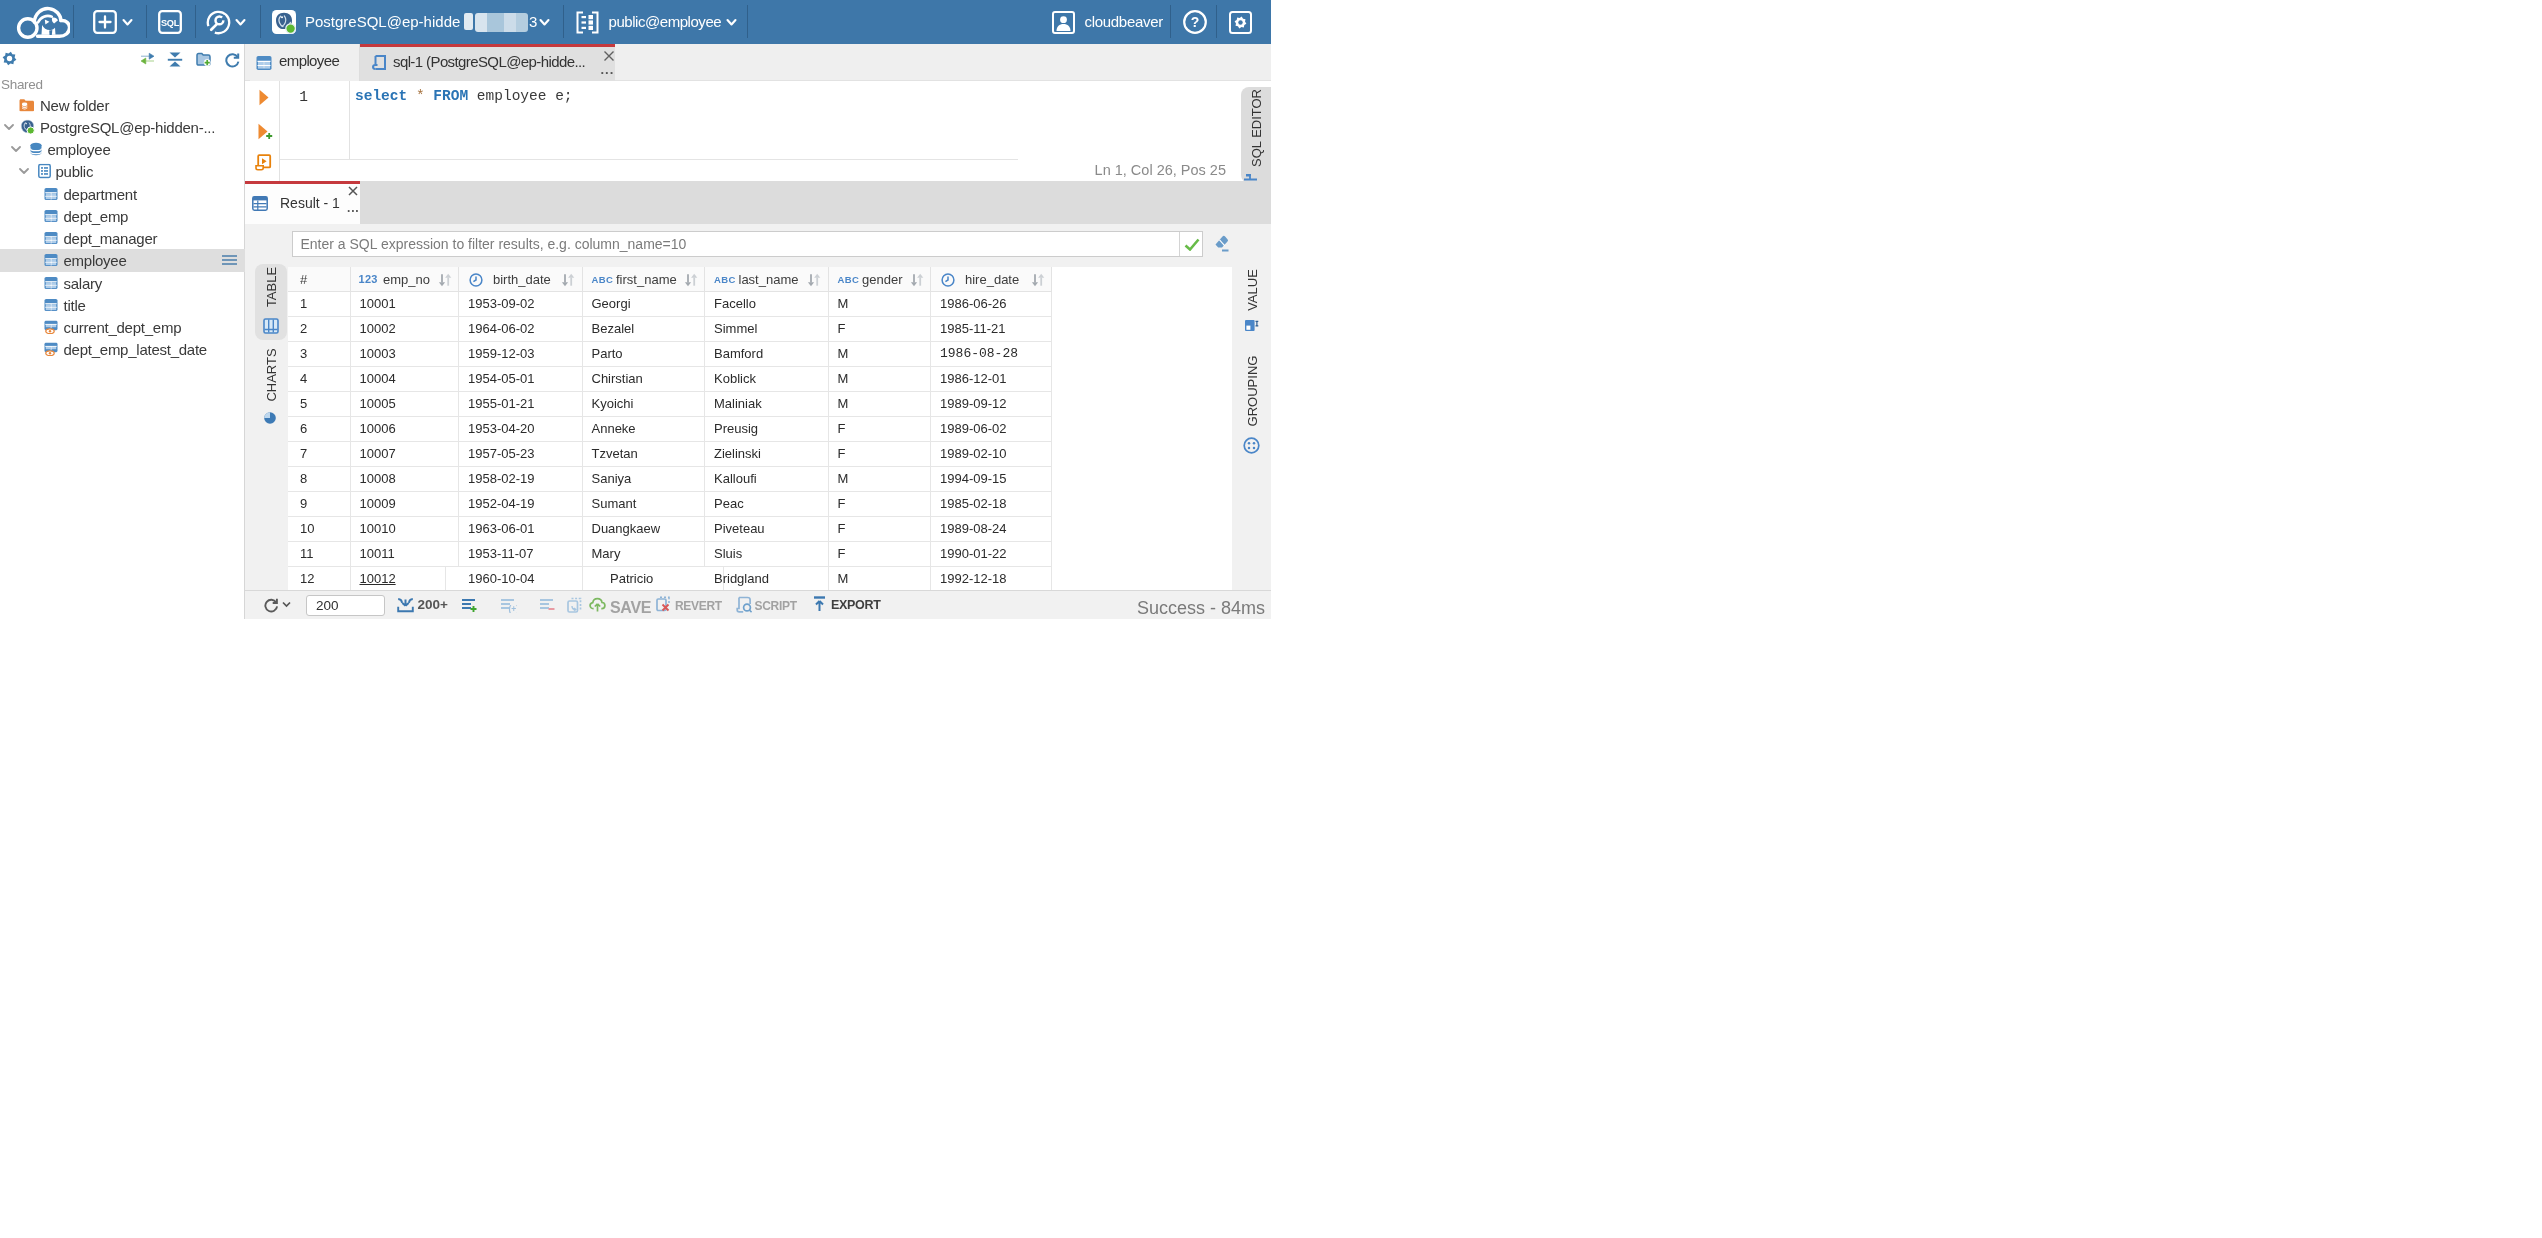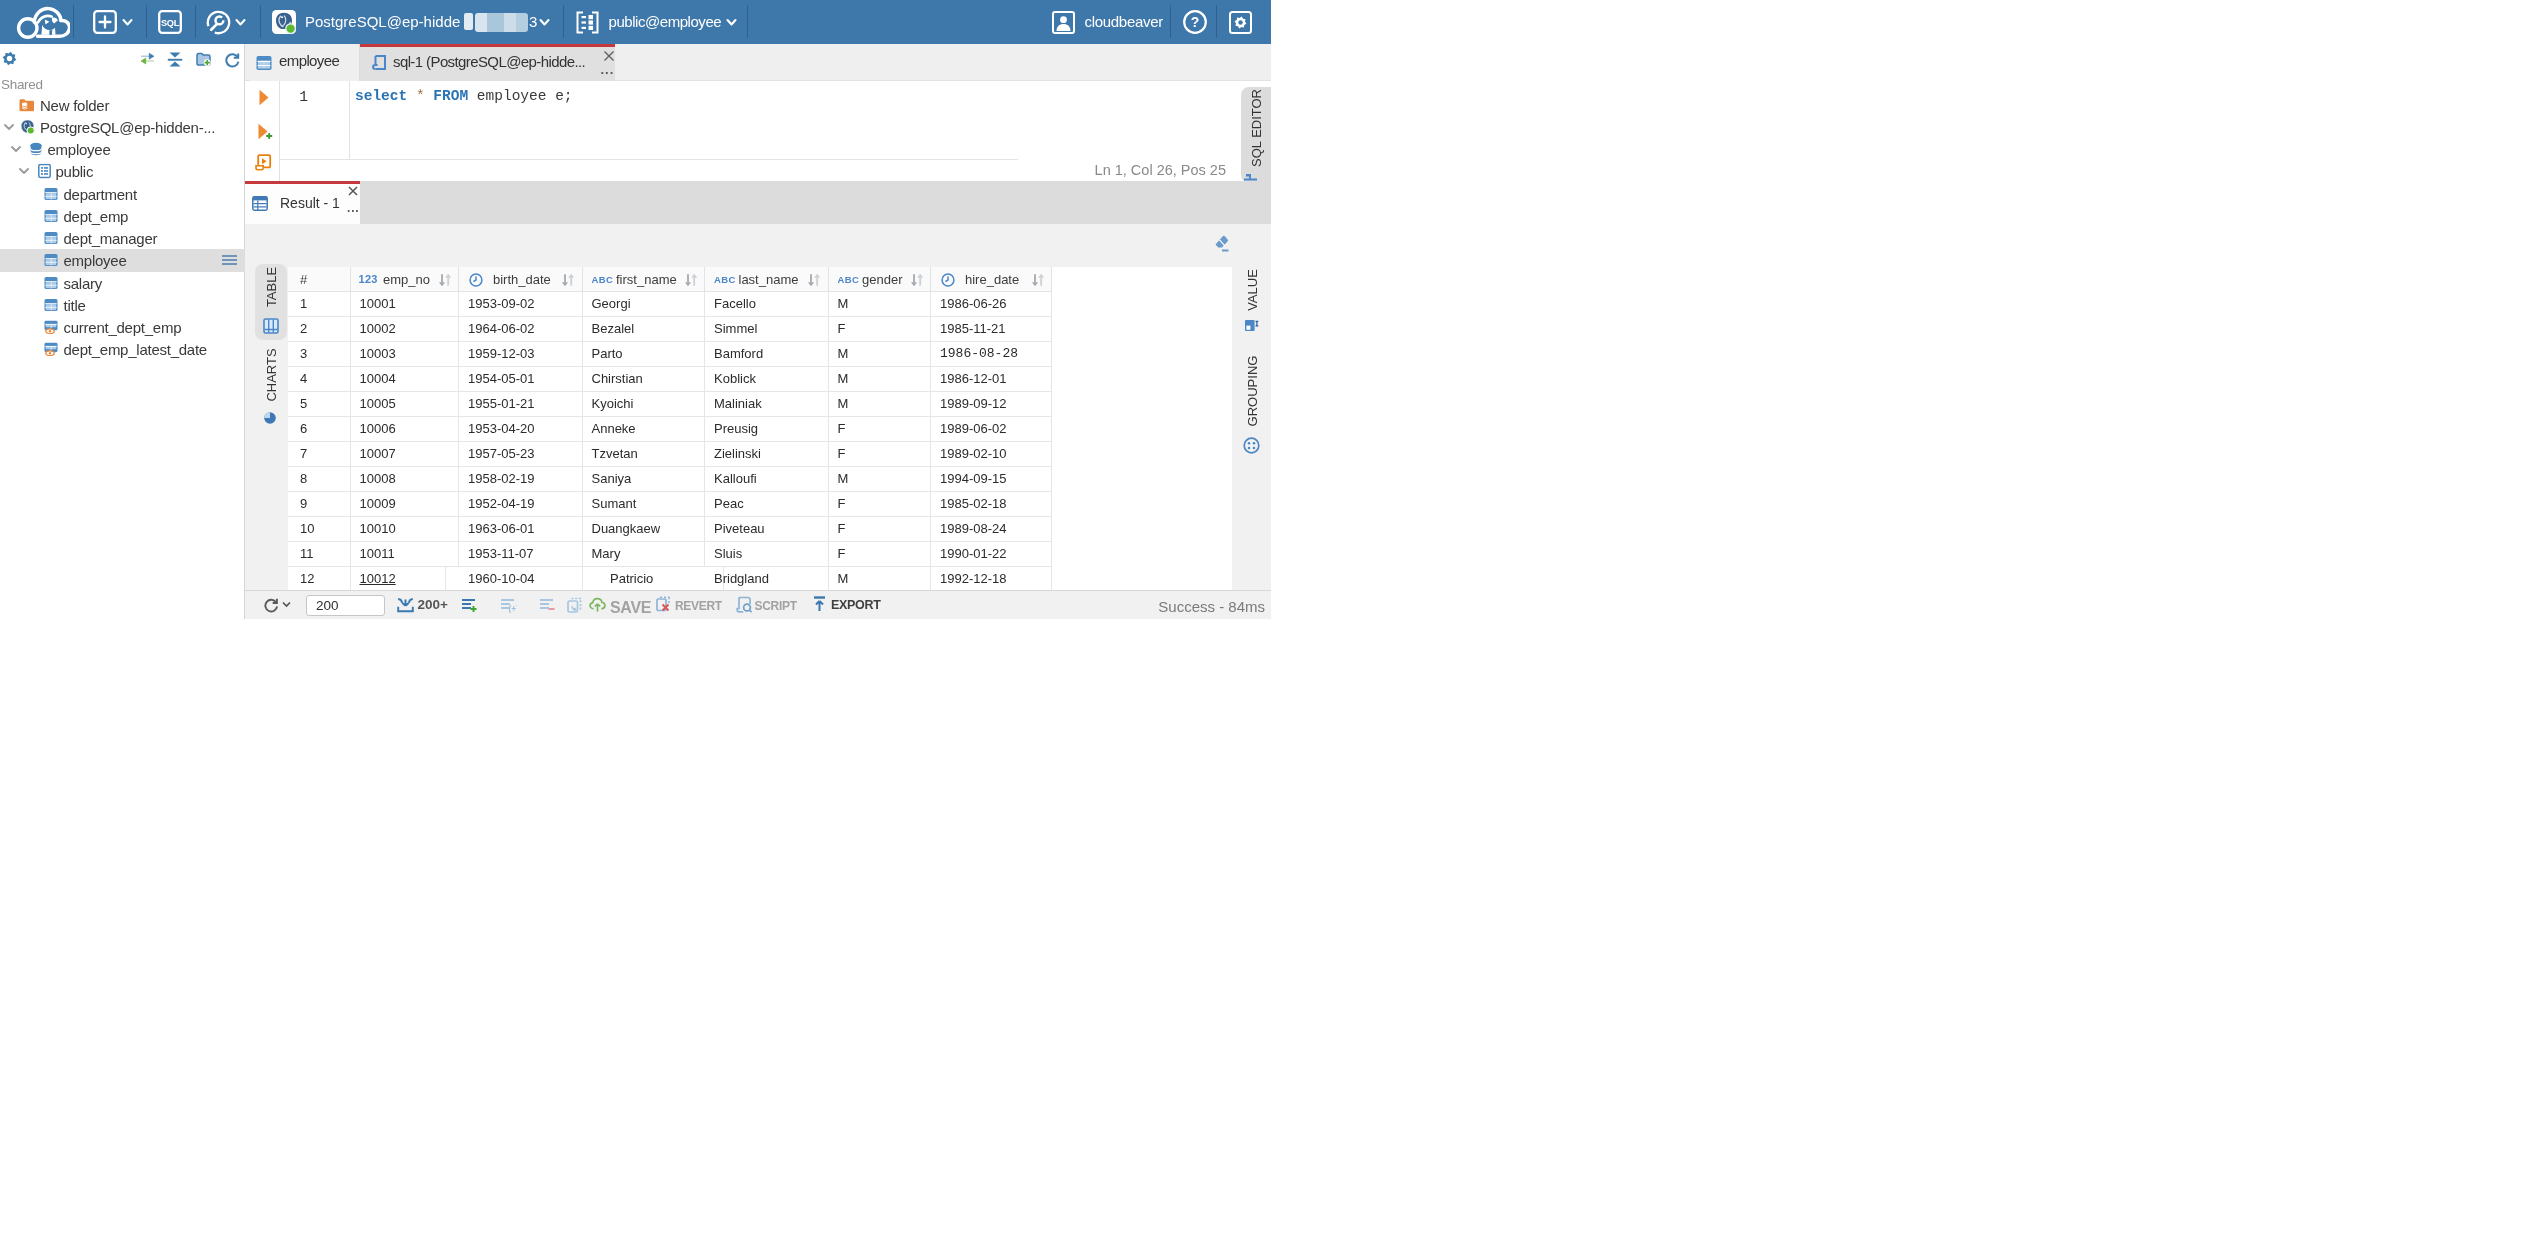--- a/index.html
+++ b/index.html
@@ -443,20 +443,29 @@
       </span>
       <span class="abs" style="left:35px;top:11.5px;font-size:14px;color:#333;">Result - 1</span>
       <span class="abs" style="left:103px;top:2px;">
         <svg width="10" height="10" viewBox="0 0 10 10">
           <path d="M1 1 L9 9 M9 1 L1 9" stroke="#555" stroke-width="1.5"></path>
         </svg>
       </span>
       <span class="abs" style="left:102px;top:17px;color:#555;font-size:12px;font-weight:bold;letter-spacing:0.8px;">...</span>
     </div>
 <div class="abs filterband"></div>
+<div class="abs finput">
+      <span class="abs" style="left:8px;top:4px;font-size:14px;color:#7b7b7b;white-space:nowrap;">Enter a SQL expression to filter results, e.g. column_name=10</span>
+      <span class="abs" style="left:886.5px;top:0;width:1px;height:24.5px;background:#d4d4d4;"></span>
+      <span class="abs" style="left:891px;top:6px;">
+        <svg width="16" height="13" viewBox="0 0 16 13">
+          <path d="M1.5 7.5 L6 11.5 L14.5 1.5" fill="none" stroke="#67BB48" stroke-width="2.6"></path>
+        </svg>
+      </span>
+    </div>
 <div class="abs" style="left:1214px;top:233px;">
       <svg width="15" height="20" viewBox="0 0 15 20">
         <path d="M1.5 11.5 L8.5 3.5 a1.8 1.8 0 0 1 2.6 0 l2.4 2.7 a1.8 1.8 0 0 1 0 2.4 L8 14.5 H4.2 Z" fill="#6A9CC9"></path>
         <path d="M5.5 6.9 l5.3 5.9" stroke="#fff" stroke-width="1.2"></path>
         <rect x="8" y="16.5" width="6.5" height="2" fill="#6A9CC9"></rect>
       </svg>
     </div>
 <div class="abs lstrip"></div>
 <div class="abs" style="left:255px;top:264px;width:32px;height:75.5px;background:#e1e1e1;border-radius:8px;"></div>
 <div class="abs vtab" style="left:271px;top:287px;transform:translate(-50%,-50%) rotate(-90deg);">TABLE</div>
@@ -749,13 +758,13 @@
       </svg>
     </div>
 <div class="abs" style="left:754.5px;top:598.5px;font-size:12px;font-weight:bold;color:#a2a2a2;letter-spacing:-0.3px;">SCRIPT</div>
 <div class="abs" style="left:813px;top:595.5px;">
       <svg width="13" height="16" viewBox="0 0 13 16">
         <path d="M1 1.5 h11" stroke="#3C78B0" stroke-width="2.4"></path>
         <path d="M6.5 15 V5 M6.5 5 L3 8.5 M6.5 5 l3.5 3.5" stroke="#3C78B0" stroke-width="2" fill="none"></path>
       </svg>
     </div>
 <div class="abs" style="left:831px;top:598px;font-size:12.5px;font-weight:bold;color:#3f3f3f;letter-spacing:-0.3px;">EXPORT</div>
-<div class="abs" style="left:1065px;top:597.5px;width:200px;text-align:right;font-size:15px;color:#7a7a7a;">Success - 84ms</div>
+<div class="abs" style="left:1065px;top:597.5px;width:200px;text-align:right;font-size:18px;color:#7a7a7a;">Success - 84ms</div>
 </div>
 </body></html>

